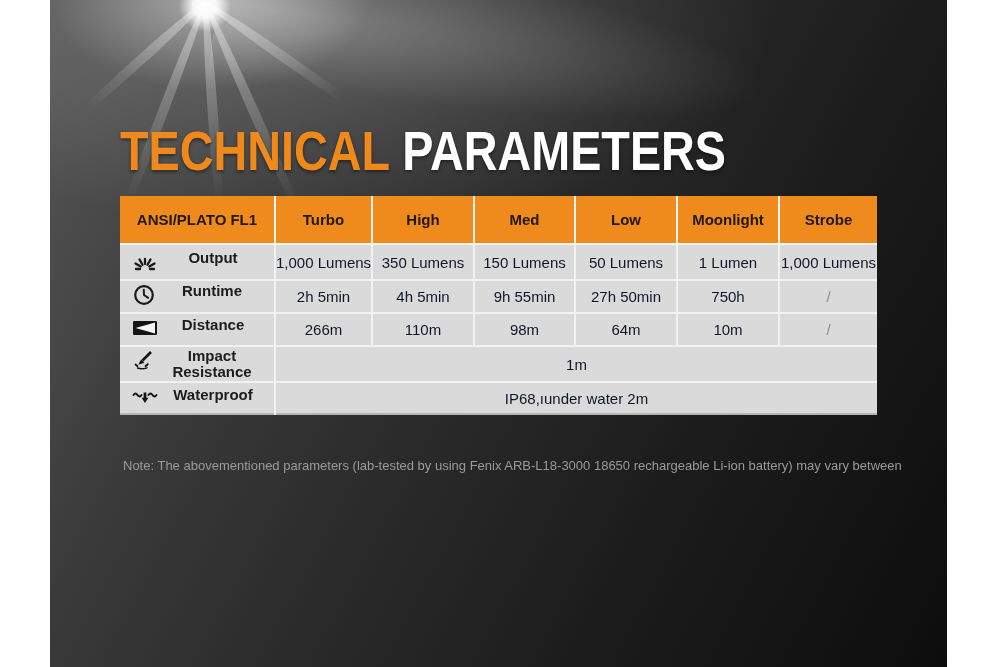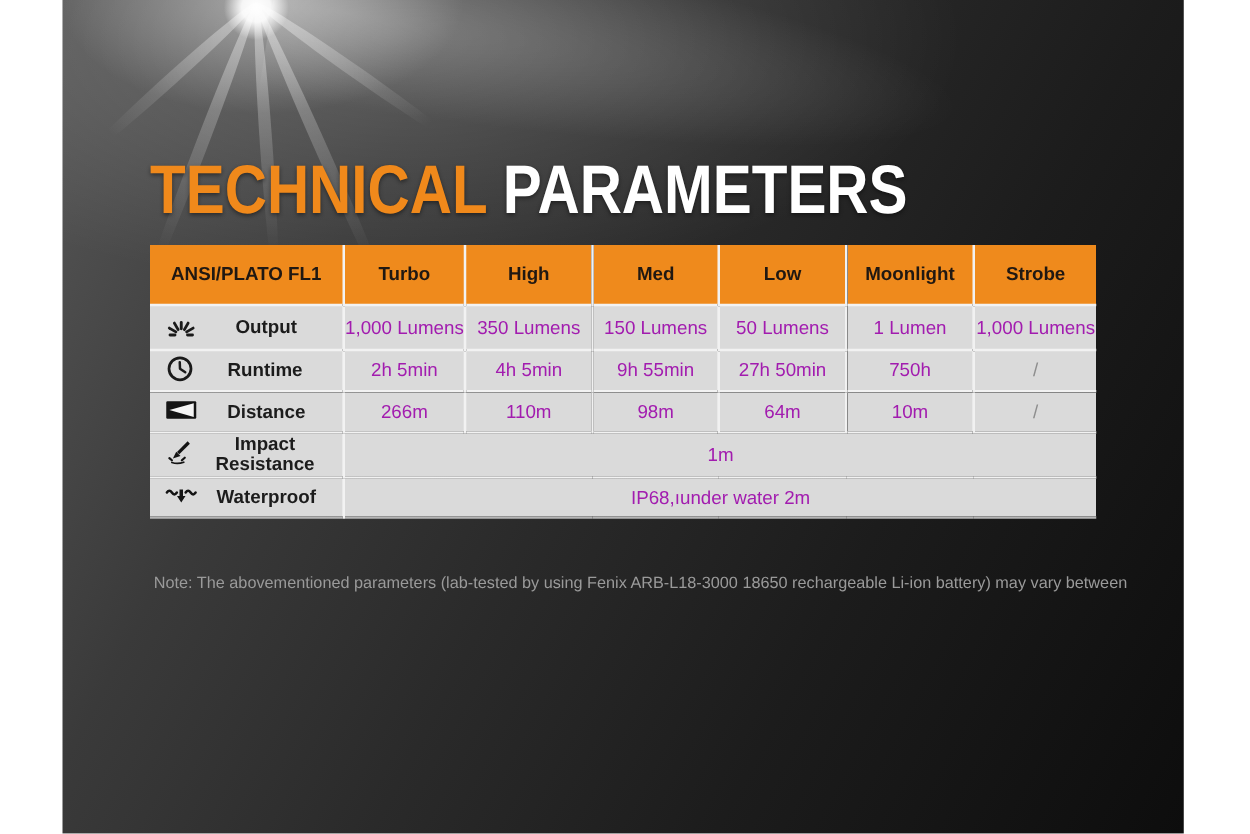--- a/index.html
+++ b/index.html
@@ -53,24 +53,24 @@
     border-right:2px solid rgba(250,250,250,.96);
     text-align:center; vertical-align:middle;
     font-size:15px; overflow:hidden; white-space:nowrap;
   }
   table.spec th:last-child, table.spec td:last-child { border-right:none; }
   table.spec tbody th, table.spec tbody td { border-top:2px solid #f2f2f2; }
   tr.hdr { height:48px; }
   tr.hdr th { background:#EF8A1C; color:#201812; font-weight:bold; }
   tr.body { background:#dadada; }
   tr.h36 { height:36px; } tr.h33 { height:33px; } tr.h32 { height:32px; }
-  td.val { color:#a21caf; background:#dadada; }
+  td.val { color:#0f172a; background:#dadada; }
   td.val.na { color:#8d8d8d; }
   th.labelcell { background:#dadada; color:#1c1c1c; font-weight:bold; padding:0; }
-  .labwrap { display:flex; align-items:center; height:100%; padding-left:12px; padding-right:6px; }
+  .labwrap { display:flex; height:100%; padding-left:12px; padding-right:6px; }
   .labwrap svg { flex:0 0 auto; }
   .labtext { flex:1; text-align:center; line-height:16px; }
 
   
   .note {
     position:absolute; left:73px; top:454px; color:#9a9a9a;
     font-size:13px; line-height:24px; white-space:nowrap;
   }
 </style>
 </head>

